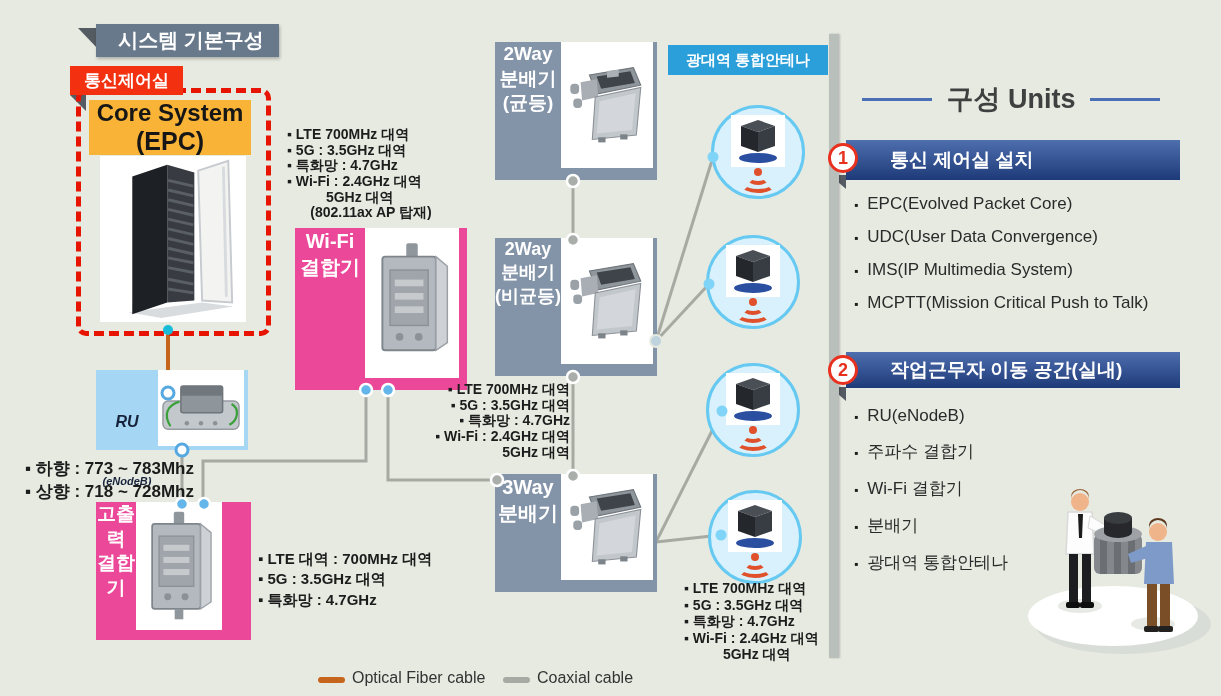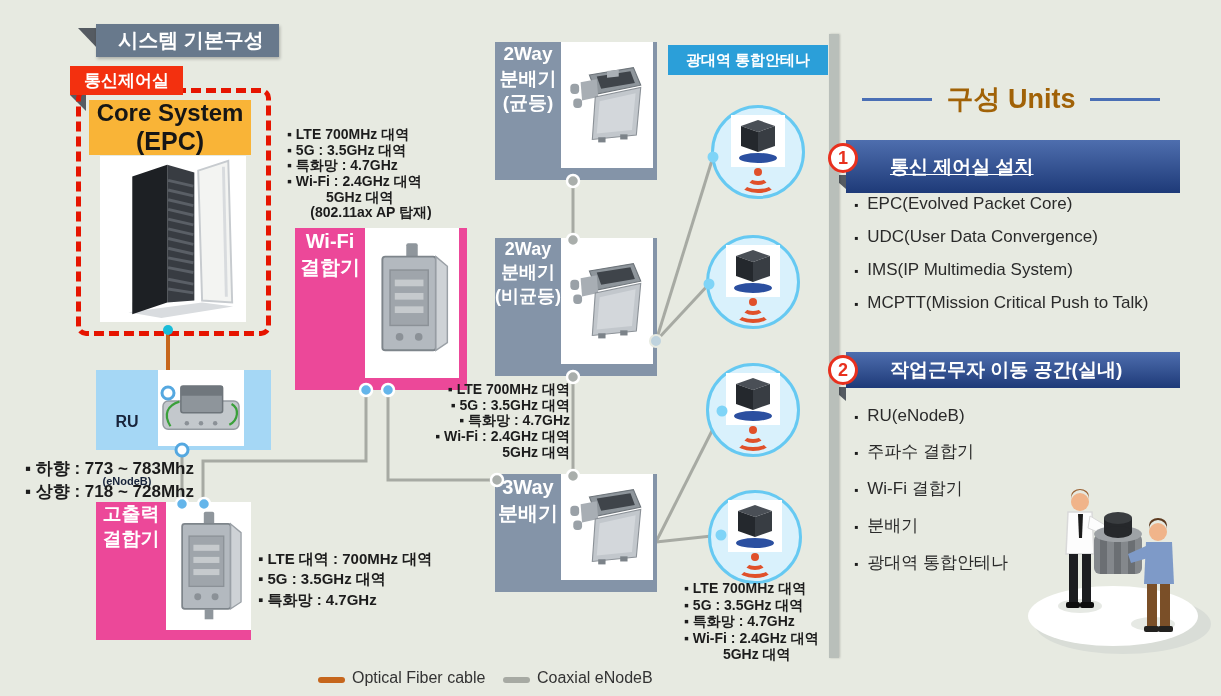--- a/index.html
+++ b/index.html
@@ -35,21 +35,21 @@
   .antsq{width:54px;height:52px;background:#fff;margin-top:7px;display:flex;align-items:center;justify-content:center;}
   .wifi{display:flex;flex-direction:column;align-items:center;margin-top:1px;}
   .wdot{width:8px;height:8px;border-radius:50%;background:#e0502a;}
   .warc{border:4px solid transparent;border-bottom:4px solid #e0502a;border-radius:50%;box-sizing:border-box;}
   .warc1{width:22px;height:13px;margin-top:-4px;}
   .warc2{width:34px;height:17px;margin-top:-9px;}
   
   .divider{background:#b9bfba;box-shadow:1px 0 2px rgba(0,0,0,.2);z-index:1;}
   .unitsrow{display:flex;align-items:center;justify-content:center;gap:14px;z-index:2;}
   .unitsrow .ln{height:3px;width:70px;background:#4a6fb5;}
-  .unitsrow .tt{color:#a16207;font-weight:700;font-size:27px;}
+  .unitsrow .tt{color:#404040;font-weight:700;font-size:27px;}
   .secbar{background:linear-gradient(#4e6eae,#1e3a78);color:#fff;font-weight:700;font-size:19px;
        display:flex;align-items:center;padding-left:44px;box-sizing:border-box;z-index:2;}
   .badge{position:absolute;width:30px;height:30px;border-radius:50%;background:#fff;border:3px solid #e8301e;
        box-sizing:border-box;color:#e8301e;font-weight:700;font-size:18px;display:flex;align-items:center;
        justify-content:center;z-index:4;}
   .ulist{z-index:2;}
   .li{display:flex;align-items:baseline;font-size:17px;color:#2a2a2a;}
   .list1 .li{margin-bottom:13px;}
   .list2 .li{margin-bottom:14px;}
   .blt{font-size:12px;margin-right:9px;color:#1c1c1c;}
@@ -110,21 +110,21 @@
         <line x1="65" y1="102" x2="91" y2="107"></line>
           <line x1="65" y1="112" x2="91" y2="117"></line>
         <line x1="65" y1="124" x2="91" y2="129"></line>
           <line x1="65" y1="134" x2="91" y2="138"></line>
       </g>
       <polygon points="96,12 127,2 131,148 100,146" fill="#f3f4f2" stroke="#c7cbcf" stroke-width="2"></polygon>
       <line x1="122" y1="8" x2="125" y2="142" stroke="#d8dbde" stroke-width="3"></line>
     </svg>
   </div>
 
-  <div class="nbox lblue abs" style="left:96px;top:370px;width:175px;height:80px;">
+  <div class="nbox lblue abs" style="left:96px;top:370px;width:152px;height:80px;font-style:italic;">
     <div class="nlabel" style="width:62px;color:#17233a;">
       <div style="font-size:16px;">RU</div>
       <div style="font-size:11px;">(eNodeB)</div>
     </div>
     <div class="npanel" style="width:86px;height:76px;">
       <svg width="82" height="60" viewBox="0 0 110 75">
         <rect x="4" y="28" width="102" height="38" rx="7" fill="#c3c8cc" stroke="#959ba1" stroke-width="2"></rect>
         <path d="M14,62 C4,46 10,34 26,29" stroke="#3aa03a" stroke-width="3" fill="none"></path>
         <path d="M96,32 C107,38 105,54 93,60" stroke="#3aa03a" stroke-width="3" fill="none"></path>
         <rect x="28" y="8" width="56" height="36" rx="3" fill="#8e959b" stroke="#6d747a" stroke-width="2"></rect>
@@ -132,21 +132,21 @@
         <circle cx="36" cy="58" r="3" fill="#8b9197"></circle>
           <circle cx="55" cy="58" r="3" fill="#8b9197"></circle>
           <circle cx="74" cy="58" r="3" fill="#8b9197"></circle>
       </svg>
     </div>
   </div>
   <div class="note pre abs" style="left:25px;top:458px;width:220px;font-size:17px;line-height:1.35;">▪ 하향 : 773 ~ 783Mhz
 ▪ 상향 : 718 ~ 728Mhz</div>
 
   <div class="nbox deep abs" style="left:96px;top:502px;width:155px;height:138px;">
-    <div class="nlabel" style="width:70px;font-size:19px;">고출력
+    <div class="nlabel" style="width:40px;font-size:19px;">고출력
 결합기</div>
     <div class="npanel" style="width:86px;height:128px;">
       <svg width="78" height="120" viewBox="0 0 90 125">
         <rect x="39" y="0" width="12" height="16" rx="2" fill="#8f969c"></rect>
         <rect x="14" y="14" width="56" height="98" rx="3" fill="#b3b9bf" stroke="#7e858b" stroke-width="2"></rect>
         <polygon points="70,14 82,24 82,104 70,112" fill="#ced2d6" stroke="#9aa0a6" stroke-width="1.5"></polygon>
         <rect x="22" y="28" width="40" height="58" fill="#9fa5ab" stroke="#8b9197" stroke-width="1.5"></rect>
         <rect x="27" y="38" width="30" height="7" fill="#c6cacd"></rect>
         <rect x="27" y="52" width="30" height="7" fill="#c6cacd"></rect>
         <rect x="27" y="66" width="30" height="7" fill="#c6cacd"></rect>
@@ -340,21 +340,21 @@
 
   <div class="divider abs" style="left:829px;top:34px;width:10px;height:624px;"></div>
 
   <div class="unitsrow abs" style="left:846px;top:80px;width:330px;height:38px;">
     <div class="ln"></div>
     <div class="tt">구성 Units</div>
     <div class="ln"></div>
   </div>
 
   <div class="fold" style="left:830px;top:175px;width:16px;height:14px;"></div>
-  <div class="secbar abs" style="left:846px;top:140px;width:334px;height:53px;text-decoration:underline;">
+  <div class="secbar abs" style="left:846px;top:140px;width:334px;height:40px;">
     <span>통신 제어실 설치</span>
   </div>
   <div class="badge" style="left:828px;top:143px;">
     <span>1</span>
   </div>
   <div class="ulist list1 abs" style="left:854px;top:194px;width:360px;">
     <div class="li">
         <span class="blt">▪</span>
         <span>EPC(Evolved Packet Core)</span>
       </div>
@@ -437,15 +437,15 @@
       <rect x="139" y="118" width="10" height="42" fill="#7a4f28"></rect>
       <rect x="152" y="118" width="10" height="42" fill="#7a4f28"></rect>
       <rect x="136" y="160" width="15" height="6" rx="2" fill="#22211f"></rect>
       <rect x="150" y="160" width="15" height="6" rx="2" fill="#22211f"></rect>
     </svg>
   </div>
 
   <div class="sw abs" style="left:318px;top:677px;width:27px;background:#c6661c;"></div>
   <div class="lgl abs" style="left:352px;top:669px;">Optical Fiber cable</div>
   <div class="sw abs" style="left:503px;top:677px;width:27px;background:#a7aaa3;"></div>
-  <div class="lgl abs" style="left:537px;top:669px;">Coaxial eNodeB</div>
+  <div class="lgl abs" style="left:537px;top:669px;">Coaxial cable</div>
 
 </div>
 
 </body></html>

